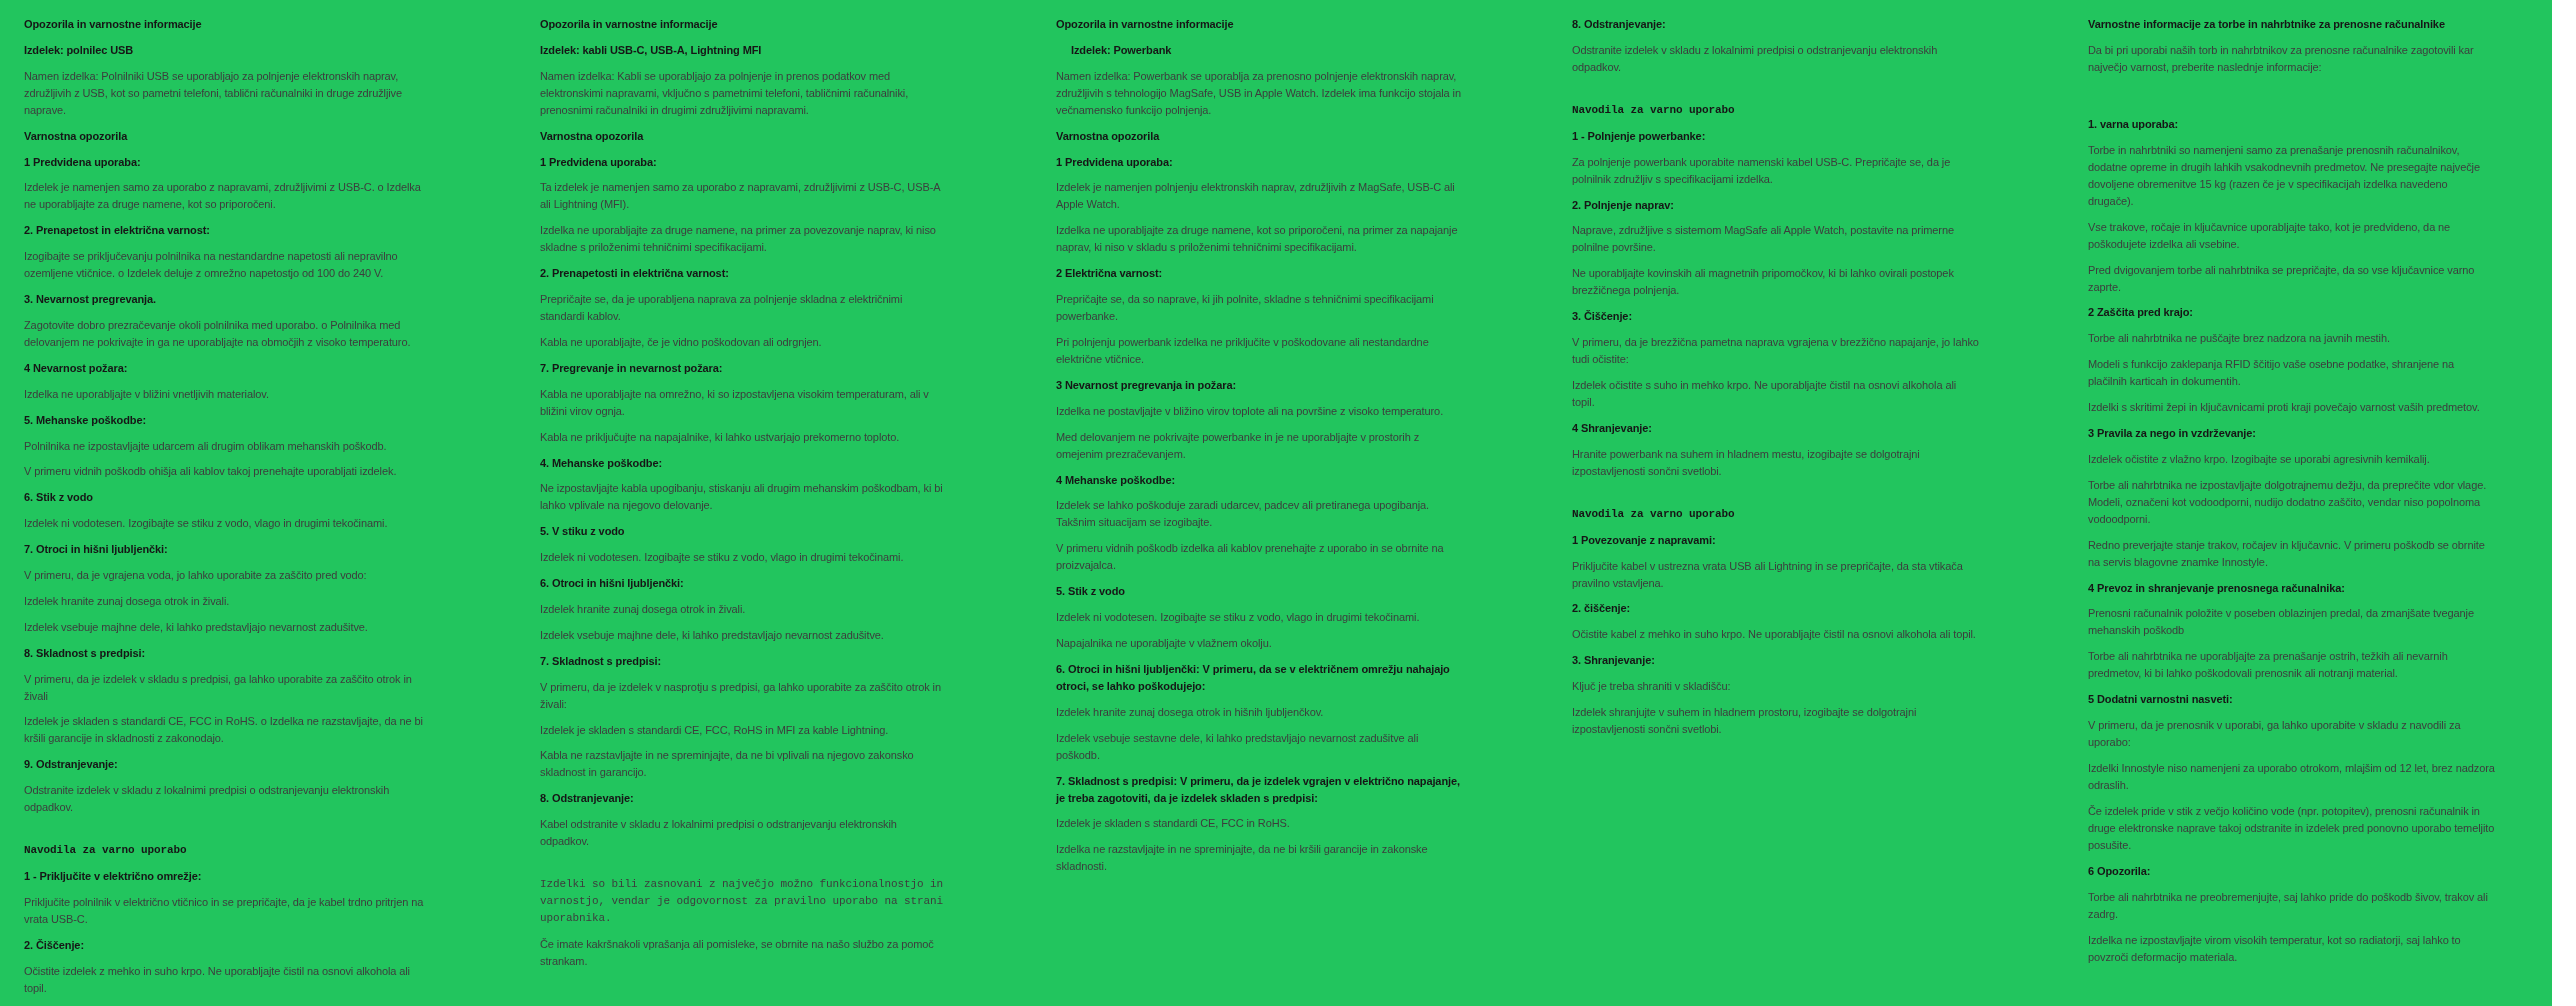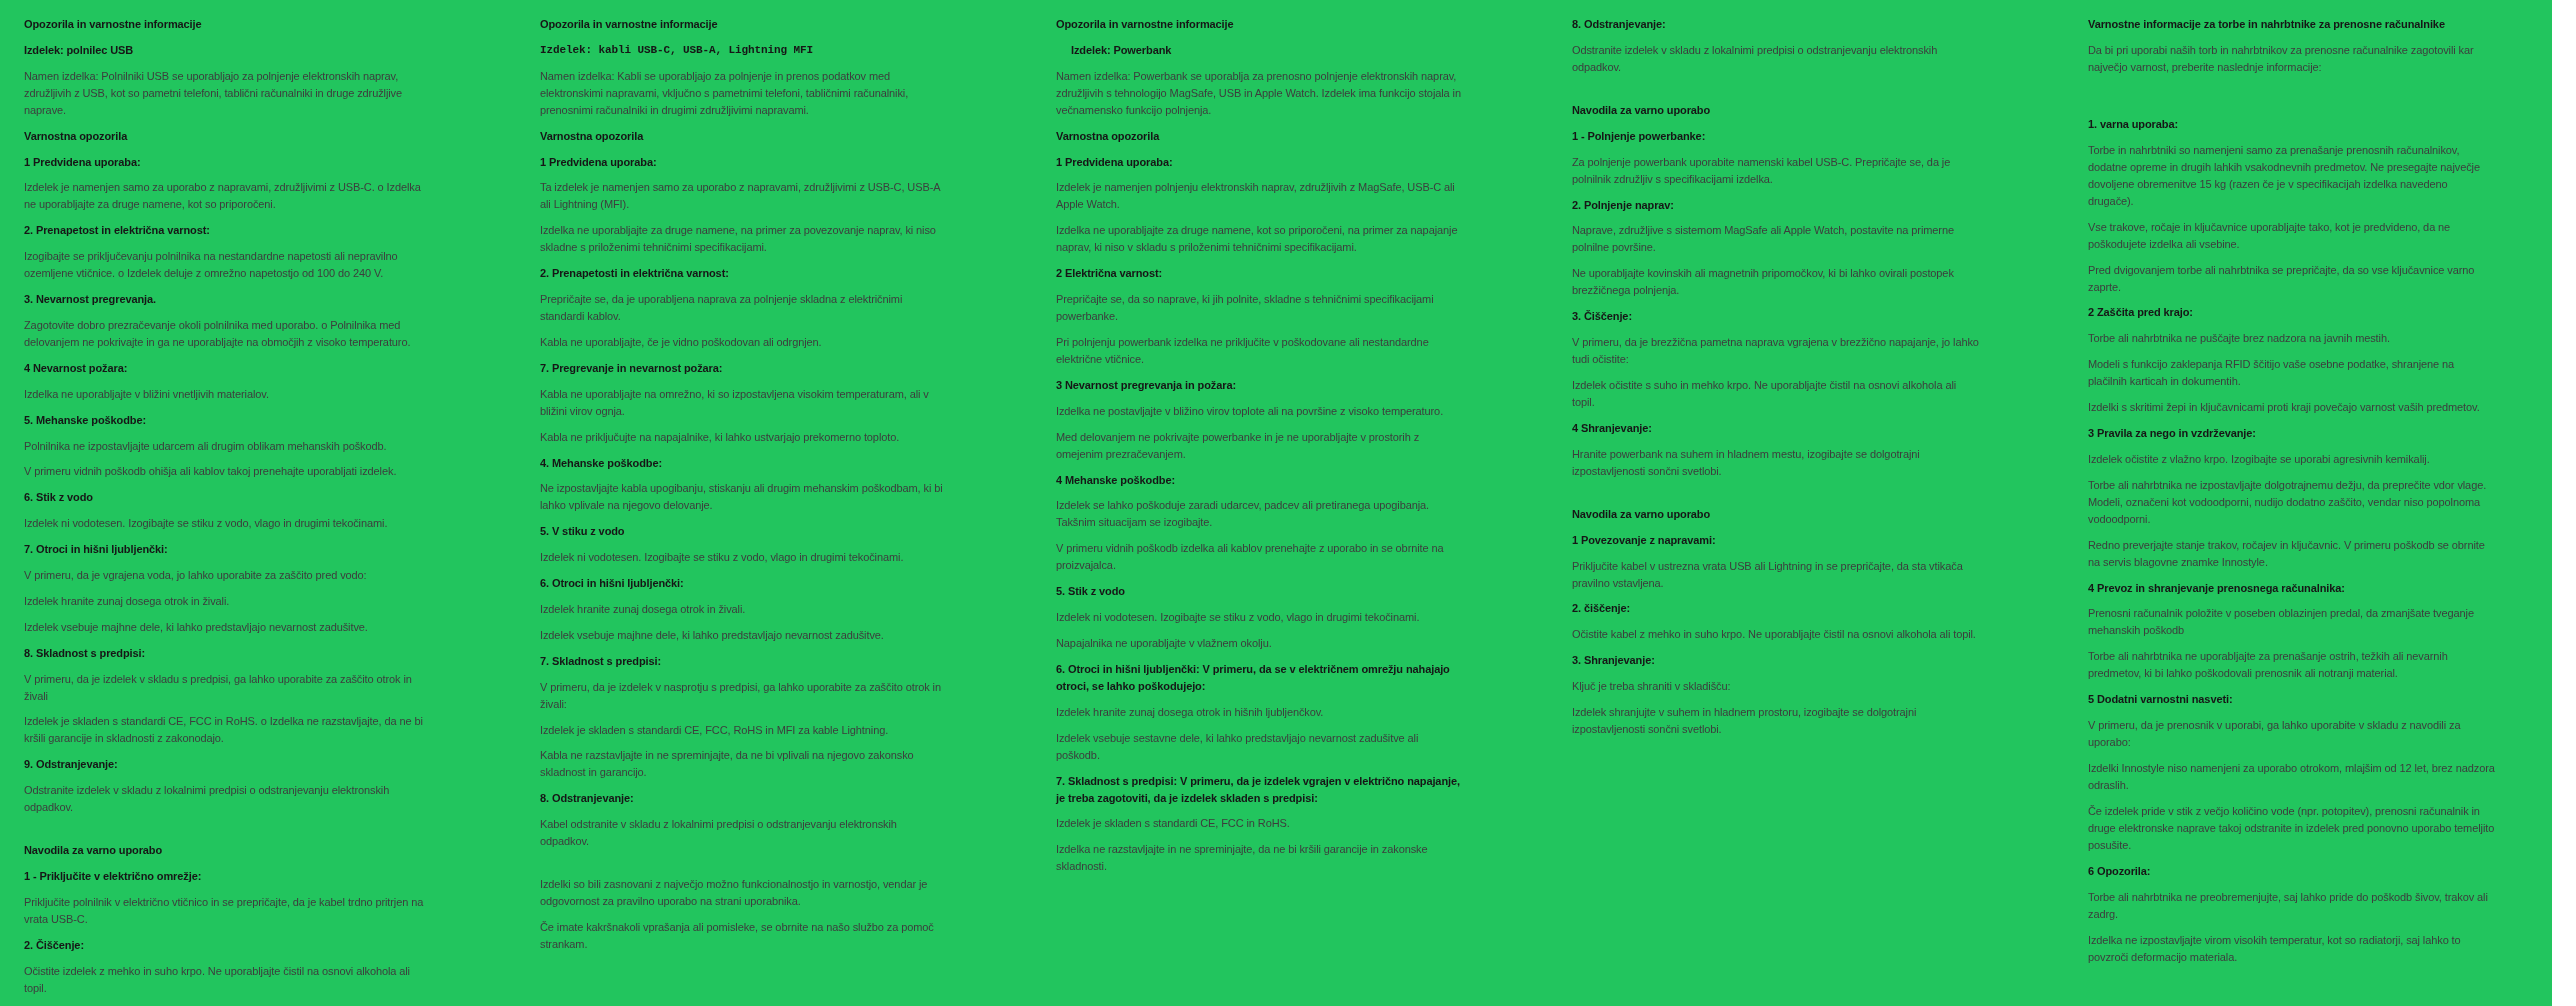--- a/index.html
+++ b/index.html
@@ -23,21 +23,21 @@
     line-height:17px;
     letter-spacing:-0.1px;
     margin:0 0 8.9px 0;
     white-space:normal;
   }
   .hd{
     font-weight:700;
     color:#161616;
   }
   .para{font-weight:400;color:#3d3d3d;}
-  .gap{margin-top:26px;}
+  .gap{margin-top:26px;font-family:Liberation Mono, monospace;}
 </style>
 </head>
 <body>
 
 <div class="page">
   <div class="columns" style="color: rgb(61, 61, 61);">
       <div class="col">
         <h3 class="blk hd" style="color: rgb(22, 22, 22);">Opozorila in varnostne informacije</h3>
         <h3 class="blk hd" style="color: rgb(22, 22, 22);">Izdelek: polnilec USB</h3>
         <p class="blk para">Namen izdelka: Polnilniki USB se uporabljajo za polnjenje elektronskih naprav, združljivih z USB, kot so pametni telefoni, tablični računalniki in druge združljive naprave.</p>
@@ -66,21 +66,21 @@
         <p class="blk para">Odstranite izdelek v skladu z lokalnimi predpisi o odstranjevanju elektronskih odpadkov.</p>
         <h3 class="blk hd gap" style="color: rgb(22, 22, 22);">Navodila za varno uporabo</h3>
         <h3 class="blk hd" style="color: rgb(22, 22, 22);">1 - Priključite v električno omrežje:</h3>
         <p class="blk para">Priključite polnilnik v električno vtičnico in se prepričajte, da je kabel trdno pritrjen na vrata USB-C.</p>
         <h3 class="blk hd" style="color: rgb(22, 22, 22);">2. Čiščenje:</h3>
         <p class="blk para">Očistite izdelek z mehko in suho krpo. Ne uporabljajte čistil na osnovi alkohola ali topil.</p>
         <h3 class="blk hd" style="color: rgb(22, 22, 22);">3. Shranjevanje:</h3>
       </div>
       <div class="col">
         <h3 class="blk hd" style="color: rgb(22, 22, 22);">Opozorila in varnostne informacije</h3>
-        <h3 class="blk hd" style="color: rgb(22, 22, 22); font-family: Liberation Mono, monospace;">Izdelek: kabli USB-C, USB-A, Lightning MFI</h3>
+        <h3 class="blk hd" style="color: rgb(22, 22, 22);">Izdelek: kabli USB-C, USB-A, Lightning MFI</h3>
         <p class="blk para">Namen izdelka: Kabli se uporabljajo za polnjenje in prenos podatkov med elektronskimi napravami, vključno s pametnimi telefoni, tabličnimi računalniki, prenosnimi računalniki in drugimi združljivimi napravami.</p>
         <h3 class="blk hd" style="color: rgb(22, 22, 22);">Varnostna opozorila</h3>
         <h3 class="blk hd" style="color: rgb(22, 22, 22);">1 Predvidena uporaba:</h3>
         <p class="blk para">Ta izdelek je namenjen samo za uporabo z napravami, združljivimi z USB-C, USB-A ali Lightning (MFI).</p>
         <p class="blk para">Izdelka ne uporabljajte za druge namene, na primer za povezovanje naprav, ki niso skladne s priloženimi tehničnimi specifikacijami.</p>
         <h3 class="blk hd" style="color: rgb(22, 22, 22);">2. Prenapetosti in električna varnost:</h3>
         <p class="blk para">Prepričajte se, da je uporabljena naprava za polnjenje skladna z električnimi standardi kablov.</p>
         <p class="blk para">Kabla ne uporabljajte, če je vidno poškodovan ali odrgnjen.</p>
         <h3 class="blk hd" style="color: rgb(22, 22, 22);">7. Pregrevanje in nevarnost požara:</h3>
         <p class="blk para">Kabla ne uporabljajte na omrežno, ki so izpostavljena visokim temperaturam, ali v bližini virov ognja.</p>

